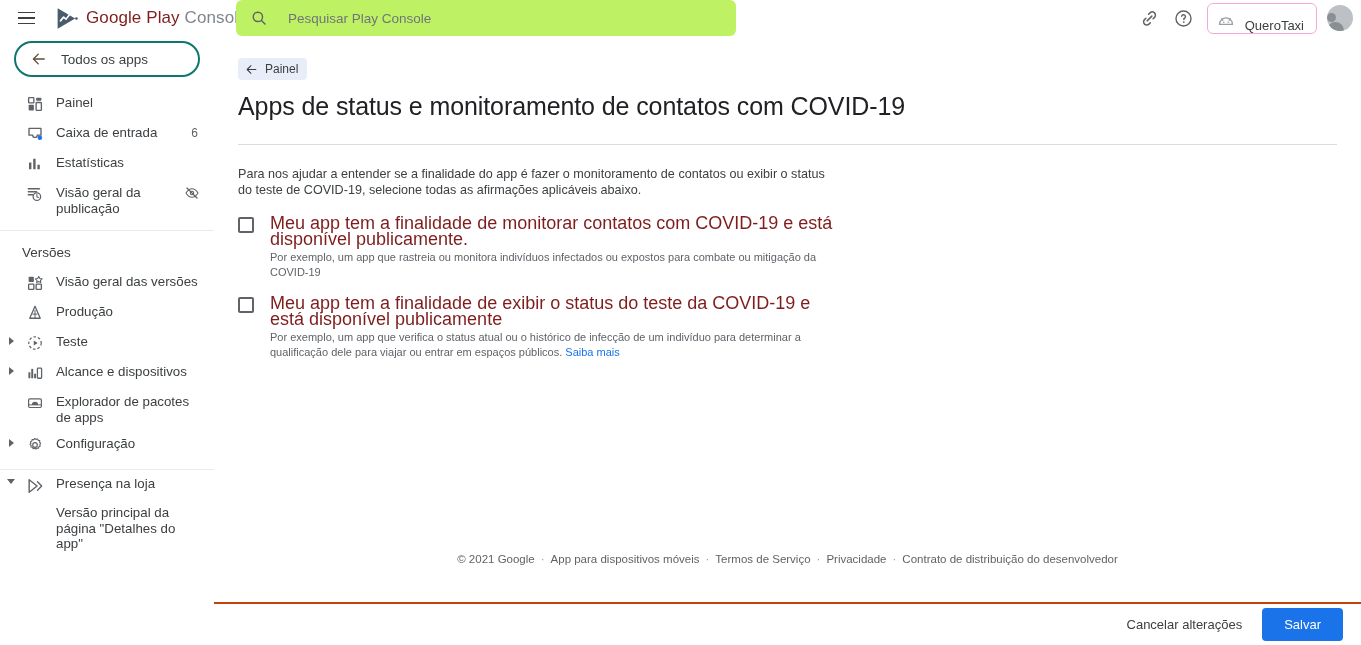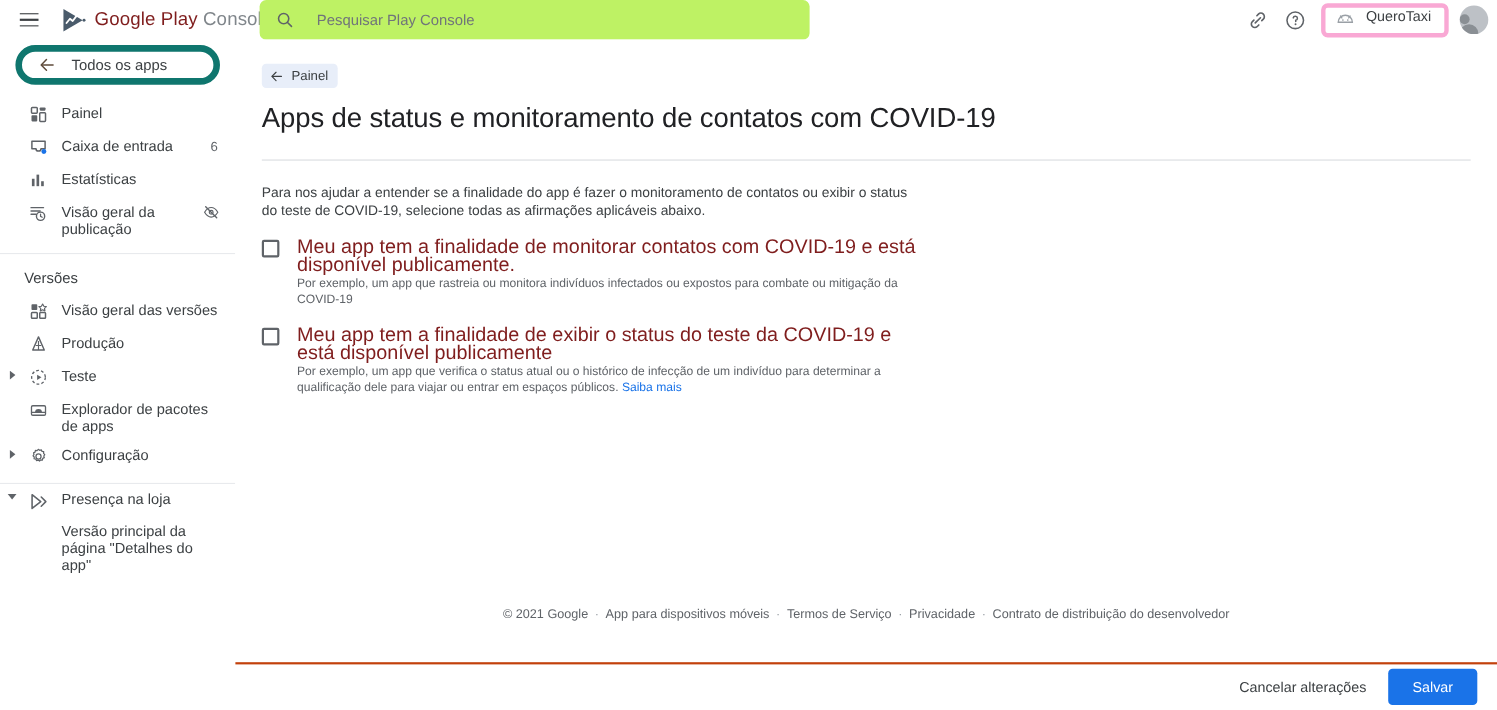--- a/index.html
+++ b/index.html
@@ -47,40 +47,40 @@
   .topbar-right {
     position: absolute; right: 8px; top: 0; height: 36px;
     display: flex; align-items: center; gap: 0px;
   }
   .icon-btn {
     width: 34px; height: 34px; border-radius: 50%;
     display: flex; align-items: center; justify-content: center;
     cursor: pointer; color: #5f6368;
   }
   .app-chip {
-    display: flex; align-items: flex-start; gap: 8px;
-    height: 31px; border: 4px solid #f9a8d4; border-radius: 6px;
+    display: flex; align-items: flex-end; gap: 8px;
+    height: 31px; border: 1px solid #f9a8d4; border-radius: 6px;
     padding: 0 12px 0 7px; margin: 0 6px; cursor: pointer;
   }
   .app-chip-name { font-size: 13px; color: #3c4043; }
   .avatar {
     width: 26px; height: 26px; border-radius: 50%;
     background: #bdc1c6; margin-left: 4px; cursor: pointer;
     display:flex; align-items:flex-end; justify-content:center; overflow:hidden;
   }
   .avatar .head { width: 9px; height: 9px; border-radius: 50%; background: #8a8f94; position: relative; top: -9px; }
   .avatar .body { width: 17px; height: 9px; border-radius: 9px 9px 0 0; background: #8a8f94; position: relative; left: -9px; }
 
   
   .sidebar {
     position: absolute; left: 0; top: 36px; width: 214px; height: 609px;
     background: #fff; overflow: hidden;
   }
   .allapps {
-    margin: 5px 14px 0 14px; height: 36px; border: 6px solid #0f766e;
+    margin: 5px 14px 0 14px; height: 36px; border: 2px solid #0f766e;
     border-radius: 18px; display: flex; align-items: center; gap: 13px;
     padding-left: 14px; cursor: pointer;
   }
   .allapps-label { font-size: 13.5px; color: #3c4043; }
 
   .nav-group { margin-top: 12px; }
   .nav-item {
     display: flex; align-items: flex-start; min-height: 30px;
     padding: 5px 10px 5px 0; cursor: pointer; position: relative;
   }
@@ -349,20 +349,34 @@
         </div>
       <div class="nav-icon">
         <svg width="18" height="18" viewBox="0 0 24 24">
           <circle cx="12" cy="12" r="8.3" fill="none" stroke="#5f6368" stroke-width="1.6" stroke-dasharray="3.4 2.6"></circle>
           <path d="M10.3 8.8 L15.6 12 L10.3 15.2 Z" fill="#5f6368"></path>
         </svg>
       </div>
       <div class="nav-label">Teste</div>
     </div>
 
+    <div class="nav-item">
+      <div class="nav-caret">
+          <div class="caret-right"></div>
+        </div>
+      <div class="nav-icon">
+        <svg width="18" height="18" viewBox="0 0 24 24">
+          <rect x="3.2" y="11" width="2.6" height="8" fill="#5f6368"></rect>
+          <rect x="7" y="6.5" width="2.6" height="12.5" fill="#5f6368"></rect>
+          <rect x="10.8" y="13" width="2.6" height="6" fill="#5f6368"></rect>
+          <rect x="15.2" y="5.5" width="5.6" height="13.5" rx="1" fill="none" stroke="#5f6368" stroke-width="1.7"></rect>
+        </svg>
+      </div>
+      <div class="nav-label">Alcance e dispositivos</div>
+    </div>
 
     <div class="nav-item">
       <div class="nav-caret"></div>
       <div class="nav-icon">
         <svg width="18" height="18" viewBox="0 0 24 24">
           <rect x="3.5" y="6.5" width="17" height="11.5" rx="1.6" fill="none" stroke="#5f6368" stroke-width="1.6"></rect>
           <path d="M7.8 14.5 a4.2 4.2 0 0 1 8.4 0 Z" fill="#5f6368"></path>
           <line x1="3.5" y1="14.5" x2="20.5" y2="14.5" stroke="#5f6368" stroke-width="1.3"></line>
         </svg>
       </div>

